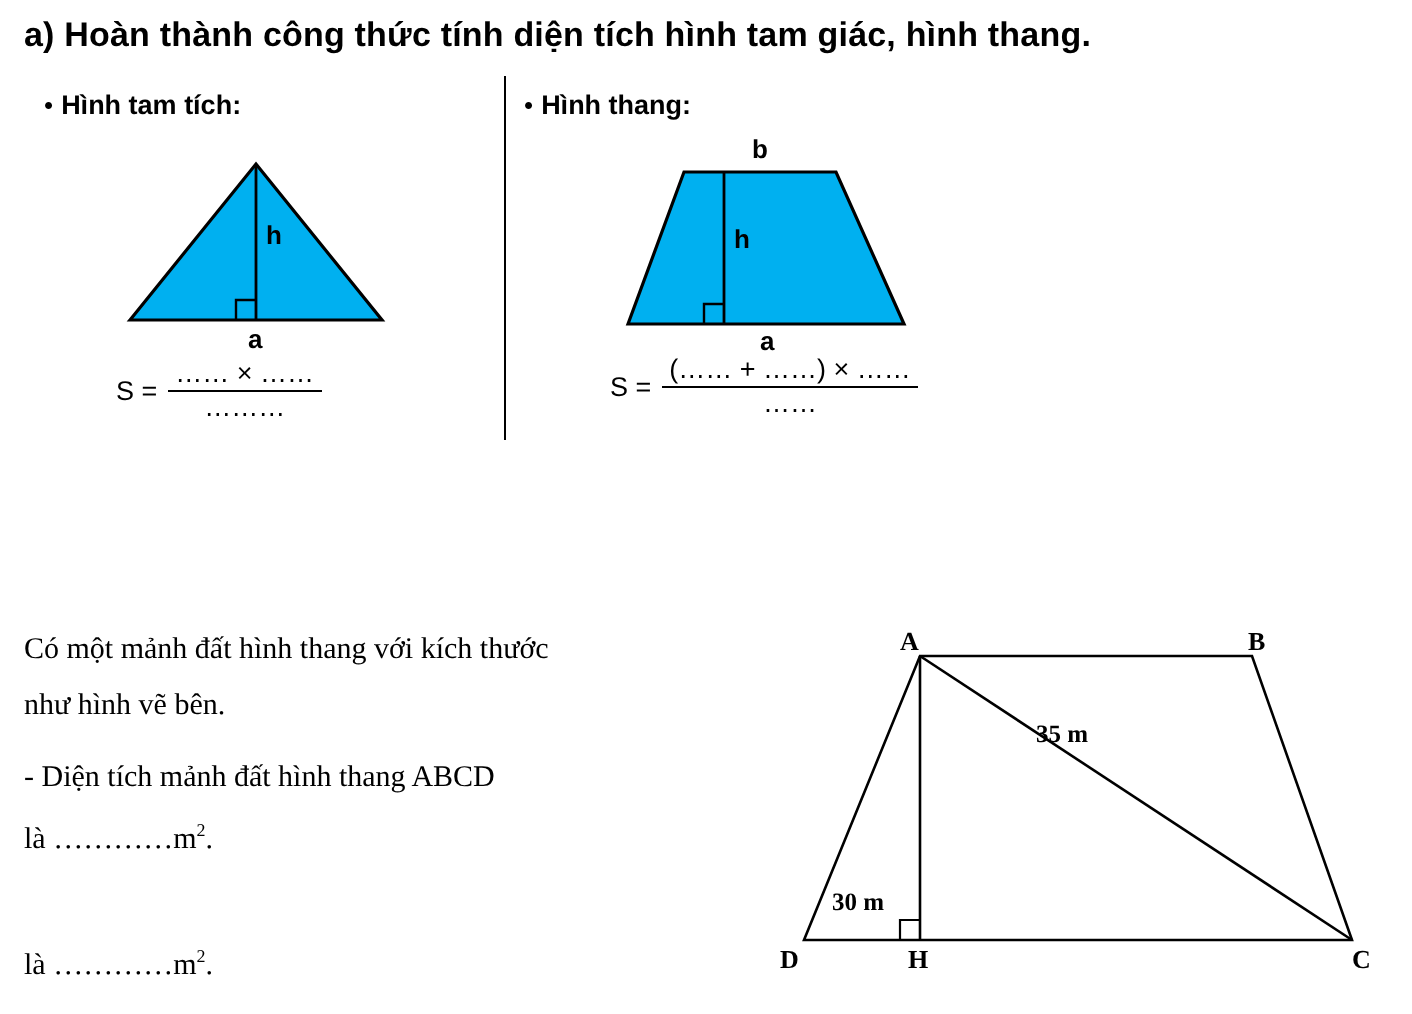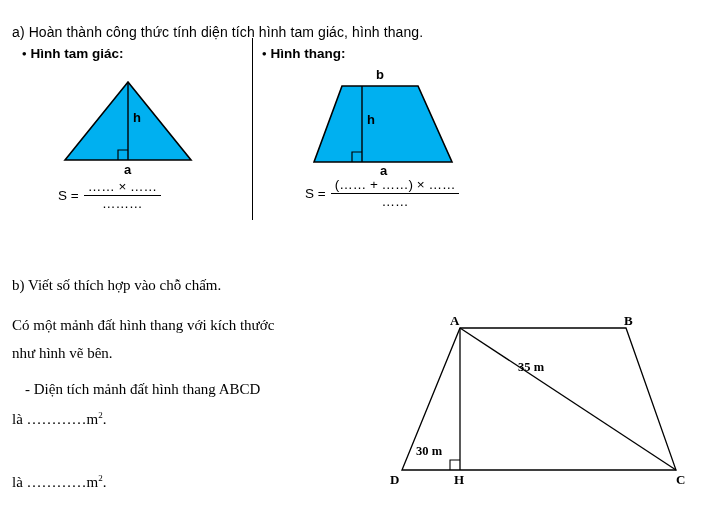--- a/index.html
+++ b/index.html
@@ -18,24 +18,25 @@
   .page {
     position: absolute;
     left: 0; top: 0;
     width: 706px;
     height: 507px;
   }
   .abs { position: absolute; }
 
   
   .head-a {
-    left: 12px; top: 24px;
-    font-family: "Liberation Sans", sans-serif;
-    font-size: 14px;
+    left: 12px; top: 8px;
+    font-family: "Liberation Sans", sans-serif;
+    font-size: 17px;
     letter-spacing: 0.1px;
+    font-weight: bold;
   }
   .bullet-label {
     font-family: "Liberation Sans", sans-serif;
     font-size: 13.5px;
     font-weight: bold;
   }
   .bullet-dot {
     font-weight: bold;
     font-size: 13px;
     margin-right: 4px;
@@ -84,21 +85,21 @@
   .head-b {
     left: 12px; top: 277px;
     font-size: 15px;
   }
   .btext {
     font-size: 15px;
     left: 12px;
   }
   .btext.l1 { top: 317px; }
   .btext.l2 { top: 345px; }
-  .btext.l3 { top: 381px; width: 350px; margin-left: 13px; }
+  .btext.l3 { top: 381px; width: 350px; }
   .btext.l4 { top: 410px; }
   .btext.l5 { top: 444px; }
   .btext.l6 { top: 473px; }
   .justify {
     text-align: justify;
     text-justify: inter-word;
   }
   sup { font-size: 9px; vertical-align: super; }
 
   
@@ -116,21 +117,21 @@
   }
 </style>
 </head>
 <body>
 
 <div class="page">
 
   <div class="abs head-a">a) Hoàn thành công thức tính diện tích hình tam giác, hình thang.</div>
 
   <div class="abs lbl-tri">
-    <span class="bullet-dot">•</span><span class="bullet-label">Hình tam giác:</span>
+    <span class="bullet-dot">•</span><span class="bullet-label">Hình tam tích:</span>
   </div>
 
   <div class="abs lbl-trap">
     <span class="bullet-dot">•</span><span class="bullet-label">Hình thang:</span>
   </div>
 
   <div class="abs divider"></div>
 
   <div class="abs shape-tri">
     <svg width="145" height="115" viewBox="0 0 145 115">
@@ -164,21 +165,20 @@
 
   <div class="abs formula formula-trap">
     <span class="f-s">S =</span>
     <span class="frac">
       <span class="num">(…… + ……) × ……</span>
       <span class="bar"></span>
       <span class="den">……</span>
     </span>
   </div>
 
-  <div class="abs head-b">b) Viết số thích hợp vào chỗ chấm.</div>
 
   <div class="abs btext l2">như hình vẽ bên.</div>
   <div class="abs btext l1">Có một mảnh đất hình thang với kích thước</div>
   <div class="abs btext l3 justify">- Diện tích mảnh đất hình thang ABCD</div>
   <div class="abs btext l4">
     <span>là …………m</span><sup>2</sup>.
   </div>
   <div class="abs btext l6">
     <span>là …………m</span><sup>2</sup>.
   </div>

